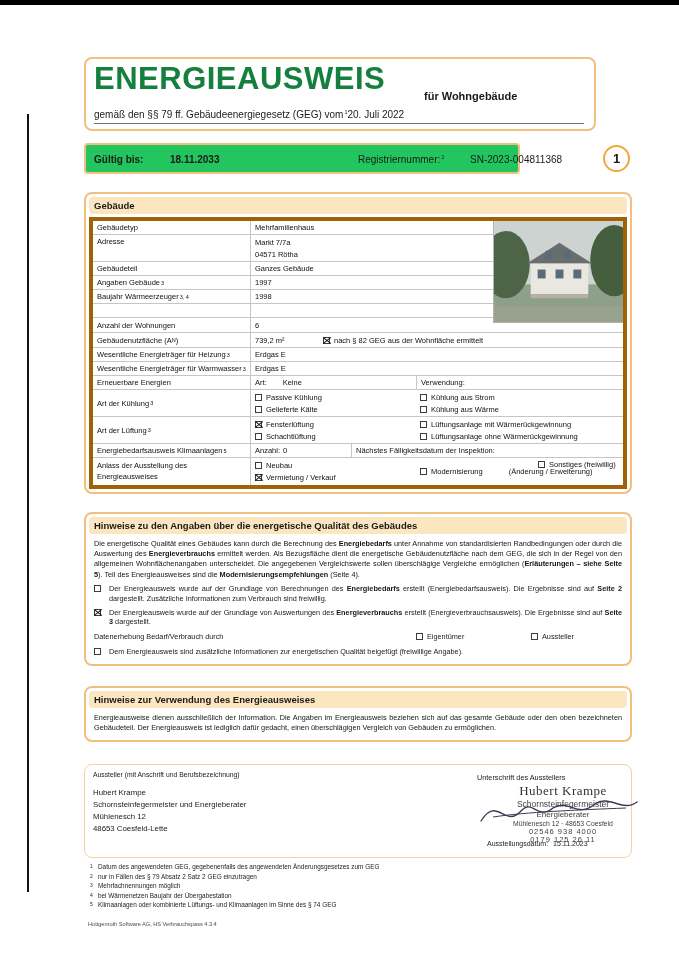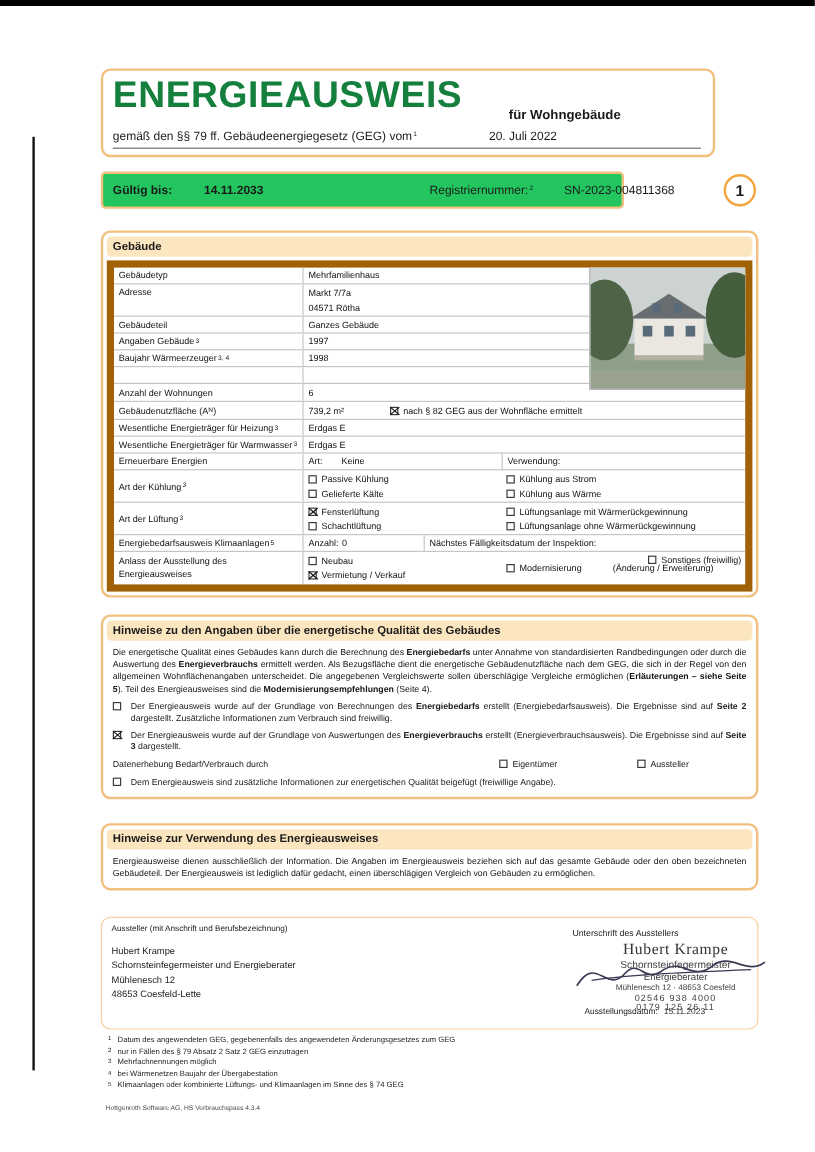--- a/index.html
+++ b/index.html
@@ -9,41 +9,41 @@
   .scan-top{position:absolute;top:0;left:0;right:0;height:5px;background:#000}
   .scan-left{position:absolute;left:27px;top:114px;width:2px;height:778px;background:#141414}
   sup.fn{font-size:5.5px;line-height:0;margin-left:1px}
   sub.sb{font-size:5.5px;line-height:0}
 
   
   .hdr-box{position:absolute;left:84px;top:57px;width:512px;height:74px;border:2px solid #f1bf7e;border-radius:8px;background:#fff}
   .main-title{position:absolute;left:8px;top:2px;font-size:31px;font-weight:bold;letter-spacing:.5px;color:#15803d;white-space:nowrap}
   .subtitle{position:absolute;left:338px;top:31px;font-size:11px;font-weight:bold;white-space:nowrap}
   .law-row{position:absolute;left:8px;right:10px;bottom:5px;border-bottom:1px solid #6f6f6f;padding-bottom:3px;font-size:10px;display:flex;white-space:nowrap}
-  .law-date{margin-left:60px}
+  .law-date{}
 
   
   .validity-box{position:absolute;left:84px;top:143px;width:436px;height:31px;border:2px solid #f1bf7e;border-radius:4px;background:#22c55e}
   .validity-box>span{position:absolute;top:9px;font-size:10px;white-space:nowrap}
   .v-label{left:8px;font-weight:bold}
   .v-value{left:84px;font-weight:bold}
   .r-label{left:272px}
   .r-value{left:384px}
   .page-circle{position:absolute;left:603px;top:145px;width:27px;height:27px;border:2.5px solid #f5a53c;border-radius:50%;display:flex;align-items:center;justify-content:center;font-size:13px;font-weight:bold;background:#fff}
 
   
   .sec{position:absolute;left:84px;width:548px;border:2px solid #f1bf7e;border-radius:8px;background:#fff;padding:3px}
   .sec-h{background:#fbe6c0;font-weight:bold;font-size:9.5px;padding:3px 5px;border-radius:4px}
   .sec-building{top:192px}
   .sec-hq{top:512px}
   .sec-hv{top:686px}
   .sec-issuer{top:764px;height:94px;border-width:1.5px;border-color:#f5d2a0;padding:6px 8px}
 
   
-  .tbl{position:relative;margin-top:3px;border:6px solid #a16207;font-size:7.5px;color:#111}
+  .tbl{position:relative;margin-top:3px;border:4px solid #a16207;font-size:7.5px;color:#111}
   .trow{display:flex;border-bottom:1px solid #c6c6c6;align-items:stretch}
   .trow.last{border-bottom:none}
   .h14{min-height:14px}.h15{min-height:15px}.h26{min-height:26px}.h27{min-height:27px}
   .tl{width:158px;flex:none;display:flex;align-items:center;padding:0 4px;border-right:1px solid #c6c6c6;white-space:nowrap;overflow:hidden}
   .tl.top{align-items:flex-start;padding-top:2px}
   .tl.stack{flex-direction:column;align-items:flex-start;justify-content:flex-start;padding-top:2px;line-height:1.5}
   .tv{flex:1;padding:0 4px;display:flex;align-items:center;min-width:0}
   .tv.top{flex-direction:column;align-items:flex-start;justify-content:flex-start;padding-top:2px;line-height:1.6}
   .tv.cols{padding:0;align-items:stretch}
   .colA{width:165px;flex:none;padding:2px 4px;display:flex;flex-direction:column;justify-content:center;gap:3px}
@@ -109,21 +109,21 @@
     <div class="main-title">ENERGIEAUSWEIS</div>
     <div class="subtitle">für Wohngebäude</div>
     <div class="law-row">
       <span><span>gemäß den §§ 79 ff. Gebäudeenergiegesetz (GEG) vom</span><sup class="fn">1</sup></span>
       <span class="law-date">20. Juli 2022</span>
     </div>
   </div>
 
   <div class="validity-box">
     <span class="v-label">Gültig bis:</span>
-    <span class="v-value">14.11.2033</span>
+    <span class="v-value">18.11.2033</span>
     <span class="r-label"><span>Registriernummer:</span><sup class="fn">2</sup></span>
     <span class="r-value">SN-2023-004811368</span>
   </div>
   <div class="page-circle">
       <span>1</span>
     </div>
 
   <div class="sec sec-building">
     <div class="sec-h">Gebäude</div>
     <div class="tbl">

